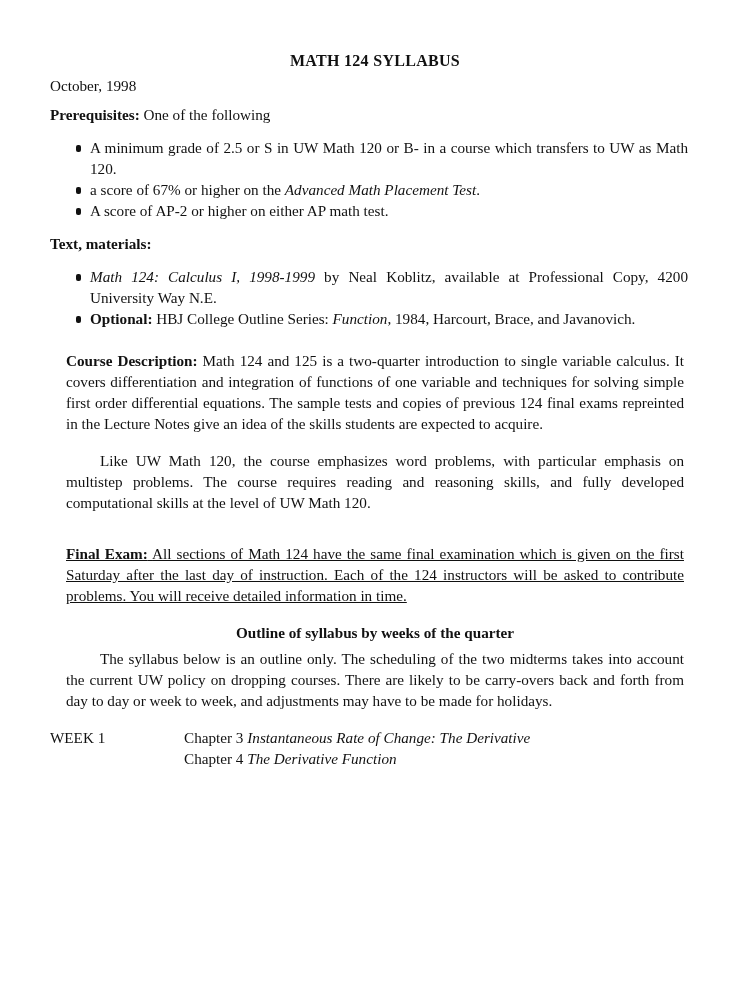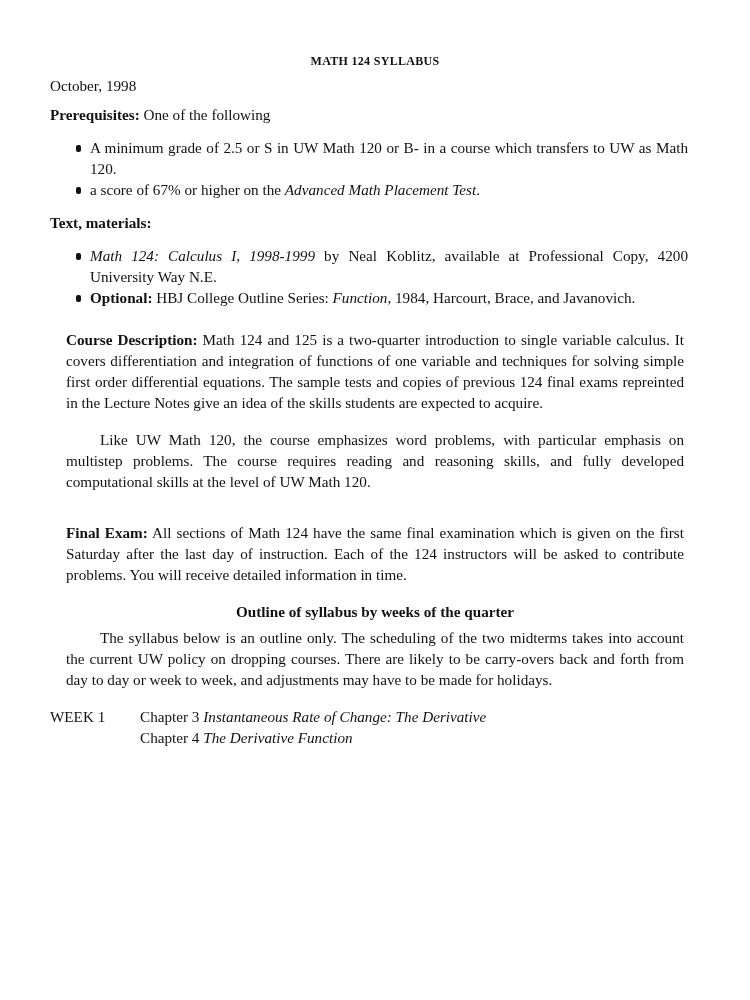--- a/index.html
+++ b/index.html
@@ -1,33 +1,33 @@
 <!DOCTYPE html>
 <html><head>
 <meta charset="utf-8">
 <style>
   html, body { margin: 0; padding: 0; }
   body {
     width: 750px; height: 1000px; background: #ffffff; position: relative; overflow: hidden;
     font-family: "Liberation Serif", "DejaVu Serif", serif; color: #111;
   }
   .page { position: absolute; left: 50px; top: 50px; width: 650px; font-size: 15.2px; line-height: 21px; }
-  .title { text-align: center; font-weight: bold; font-size: 12px; margin: 0; height: 22px; line-height: 22px; letter-spacing: 0.3px; }
+  .title { text-align: center; font-weight: bold; font-size: 16px; margin: 0; height: 22px; line-height: 22px; letter-spacing: 0.3px; }
   .date { margin: 3px 0 0 0; height: 22px; line-height: 22px; }
   .sec-head { margin-top: 7px; }
   b.lbl { font-weight: bold; text-align: right; }
   ul.items { list-style: none; margin: 12px; padding: 0; }
   ul.items li { position: relative; padding-left: 28px; text-align: justify; }
   ul.items li .bullet { position: absolute; left: 14px; top: 8px; width: 5px; height: 7px; background: #111; border-radius: 2px; }
   .para { text-align: justify; margin: 16px; }
   .indent { text-indent: 34px; }
   .gap-b { margin-top: 21px; }
   .gap-c { margin-top: 5px; }
   .center-head { text-align: center; font-weight: bold; margin-top: 12px; }
-  .week { display: flex; margin-top: 8px; }
+  .week { display: flex; margin-top: 8px; gap: 44px; }
   .week-label { width: 90px; }
   .week-lines { flex: 1; }
   i { font-style: italic; }
 </style>
 </head>
 <body>
 
 <div class="page">
   <div class="title">MATH 124 SYLLABUS</div>
   <div class="date">October, 1998</div>
@@ -38,20 +38,24 @@
   </div>
   <ul class="items">
     <li>
       <span class="bullet"></span>
       <span>A minimum grade of 2.5 or S in UW Math 120 or B- in a course which transfers to UW as Math 120.</span>
     </li>
     <li>
       <span class="bullet"></span>
       <span>a score of 67% or higher on the </span><i>Advanced Math Placement Test</i><span>.</span>
     </li>
+    <li>
+      <span class="bullet"></span>
+      <span>A score of AP-2 or higher on either AP math test.</span>
+    </li>
   </ul>
 
   <div class="sec-head">
     <b class="lbl">Text, materials:</b>
   </div>
   <ul class="items">
     <li>
       <span class="bullet"></span>
       <i>Math 124: Calculus I, 1998-1999</i><span> by Neal Koblitz, available at Professional Copy, 4200 University Way N.E.</span>
     </li>
@@ -60,21 +64,21 @@
       <b class="lbl">Optional:</b><span> HBJ College Outline Series: </span><i>Function</i><span>, 1984, Harcourt, Brace, and Javanovich.</span>
     </li>
   </ul>
 
   <p class="para gap-b">
     <b class="lbl">Course Description:</b>
     <span>Math 124 and 125 is a two-quarter introduction to single variable calculus. It covers differentiation and integration of functions of one variable and techniques for solving simple first order differential equations. The sample tests and copies of previous 124 final exams repreinted in the Lecture Notes give an idea of the skills students are expected to acquire.</span>
   </p>
   <p class="para indent">Like UW Math 120, the course emphasizes word problems, with particular emphasis on multistep problems. The course requires reading and reasoning skills, and fully developed computational skills at the level of UW Math 120.</p>
 
-  <p class="para" style="margin-top:30px;">
+  <p class="para" style="margin-top:30px;text-decoration:underline;">
     <b class="lbl">Final Exam:</b>
     <span>All sections of Math 124 have the same final examination which is given on the first Saturday after the last day of instruction. Each of the 124 instructors will be asked to contribute problems. You will receive detailed information in time.</span>
   </p>
 
   <div class="center-head">Outline of syllabus by weeks of the quarter</div>
   <p class="para indent gap-c">The syllabus below is an outline only. The scheduling of the two midterms takes into account the current UW policy on dropping courses. There are likely to be carry-overs back and forth from day to day or week to week, and adjustments may have to be made for holidays.</p>
 
   <div class="week">
     <div class="week-label">WEEK 1</div>
     <div class="week-lines">

